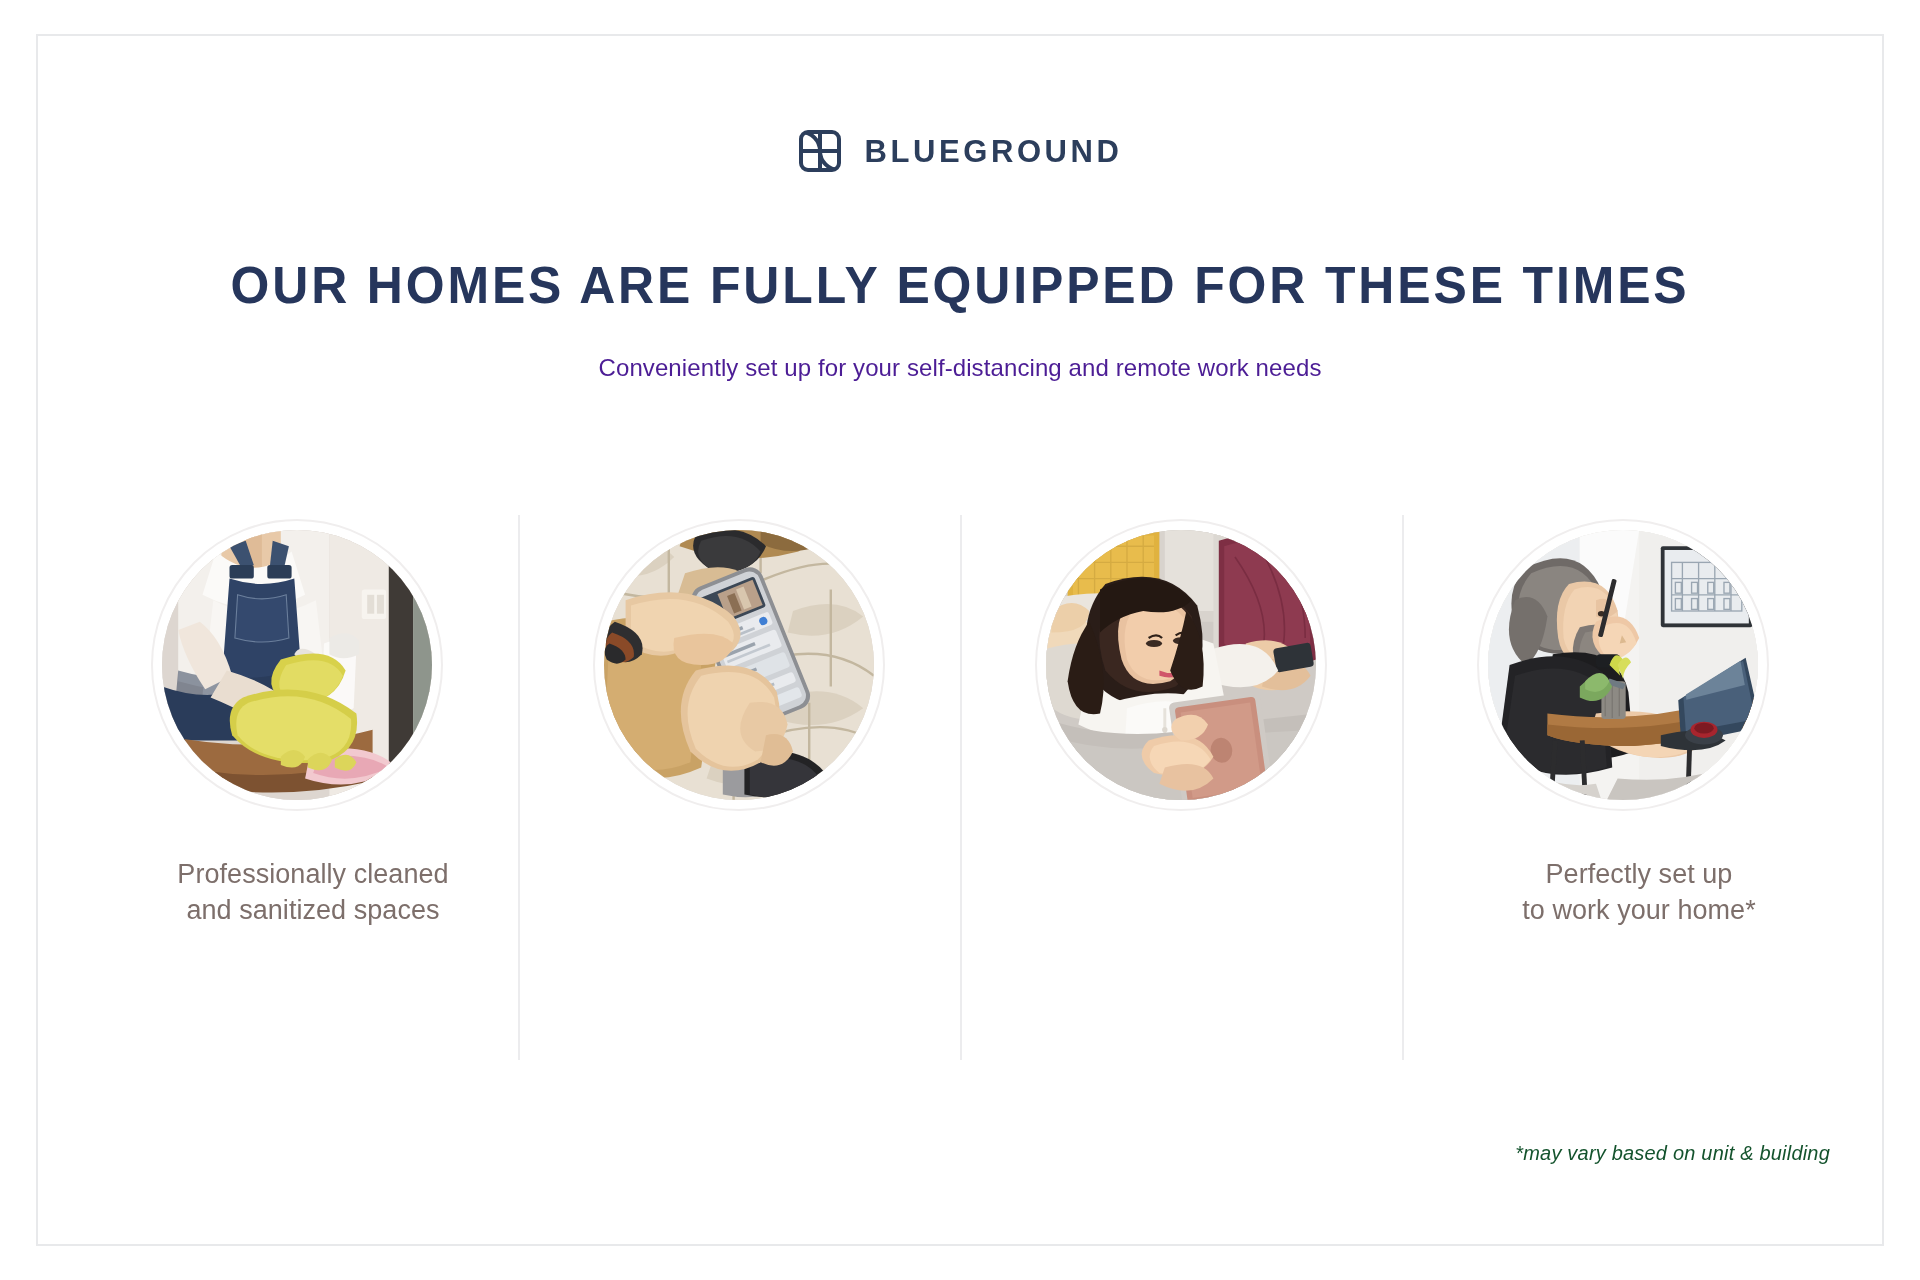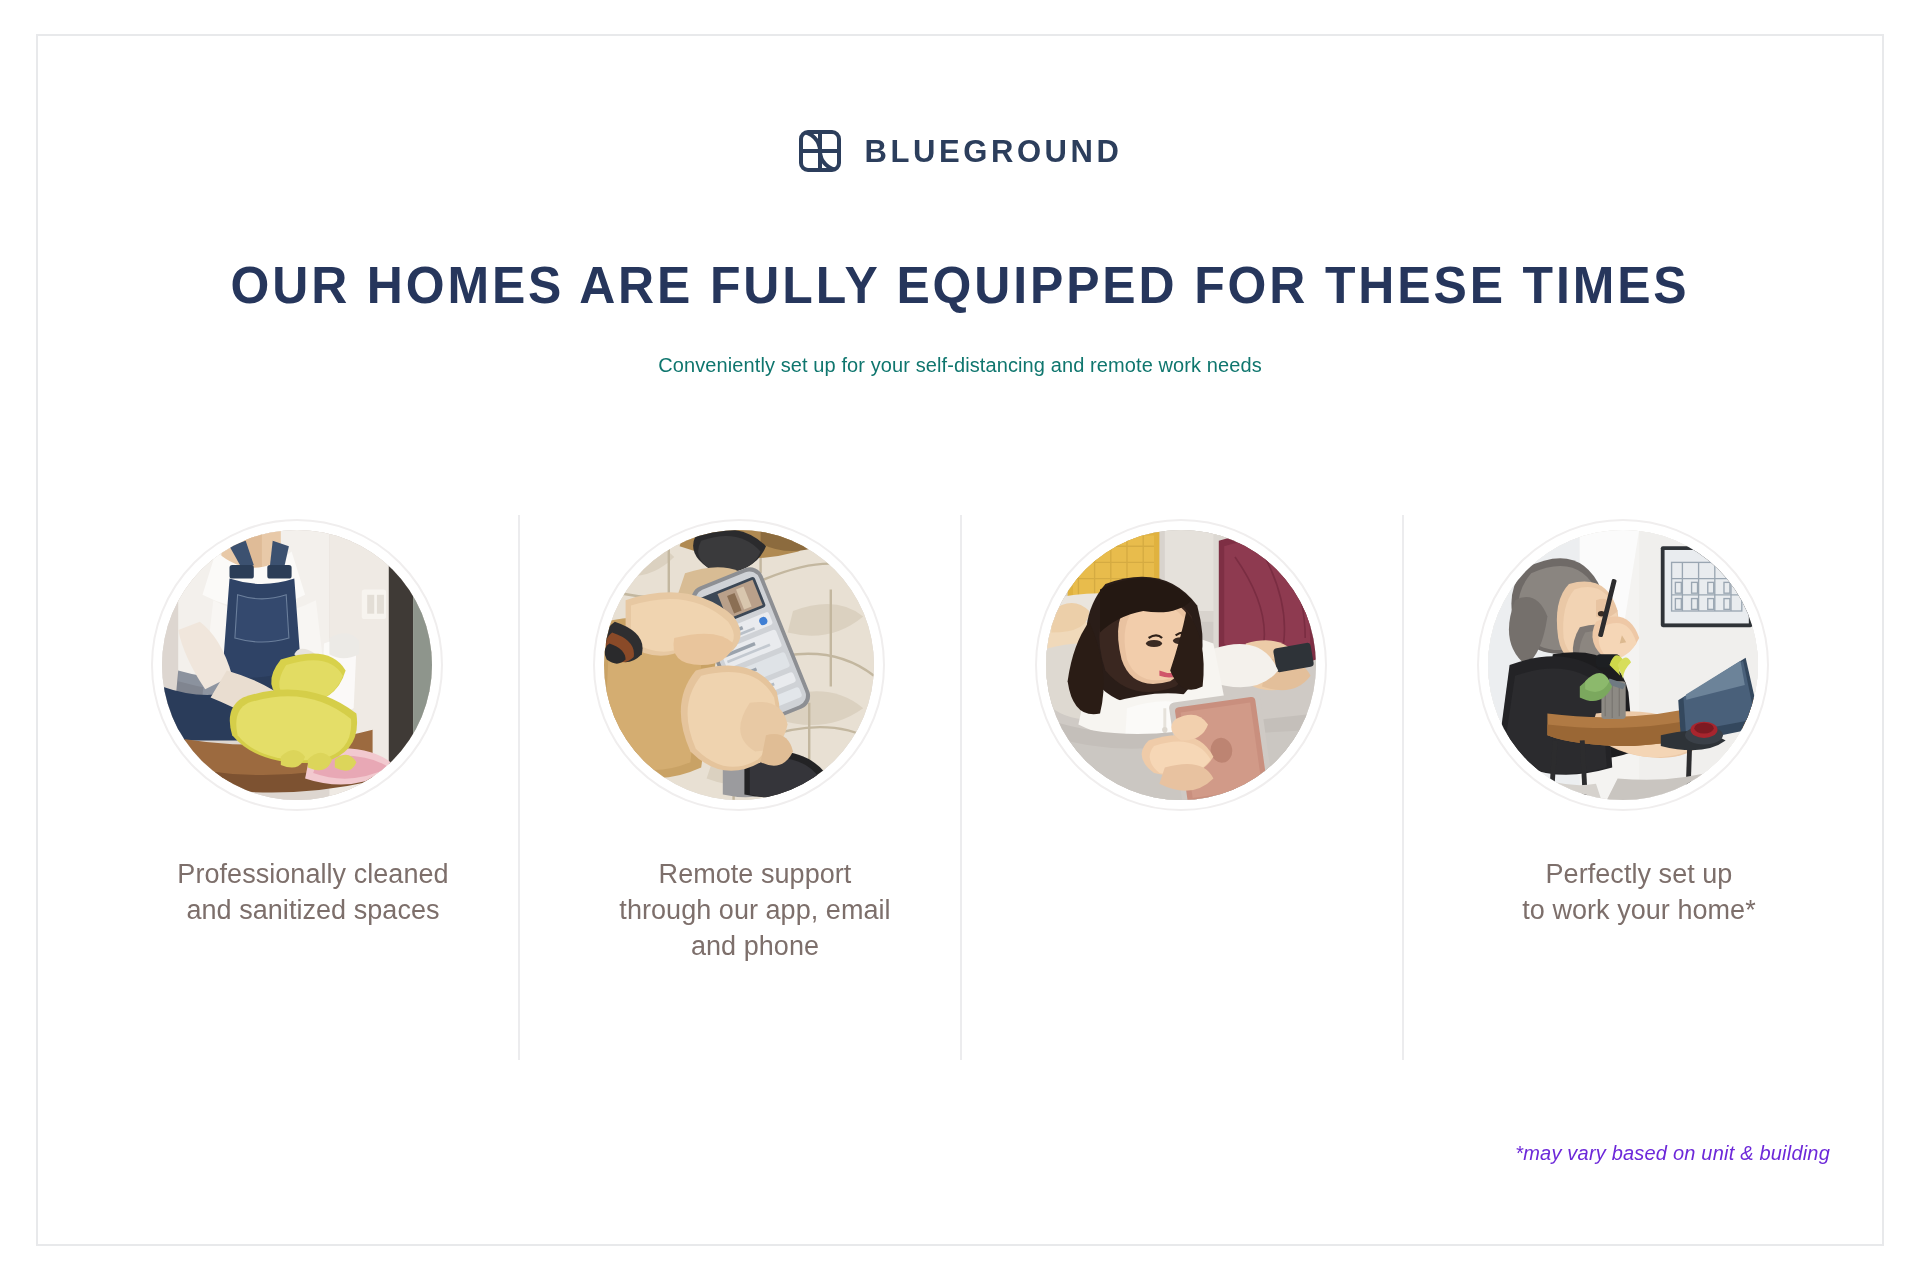--- a/index.html
+++ b/index.html
@@ -64,23 +64,23 @@
     white-space: nowrap;
     transform: scaleX(0.96);
   }
 
   
   .subtitle {
     position: absolute;
     left: 0; right: 0;
     top: 352px;
     text-align: center;
-    font-size: 20px;
+    font-size: 24px;
     font-weight: 400;
-    color: #0f766e;
+    color: #4c1d95;
     line-height: 1.3;
     letter-spacing: 0.1px;
     white-space: nowrap;
   }
 
   
   .columns {
     position: absolute;
     left: 76px;
     top: 515px;
@@ -135,21 +135,21 @@
     margin-left: 32px;
   }
 
   
   .footnote {
     position: absolute;
     right: 90px;
     top: 1142px;
     font-size: 20px;
     font-style: italic;
-    color: #6d28d9;
+    color: #14532d;
     letter-spacing: 0.2px;
     white-space: nowrap;
   }
 </style>
 </head>
 <body>
 
 <div id="page">
 
   <div class="frame"></div>
@@ -282,23 +282,20 @@
             <path d="M4 34 q-6 4 -2 12 q6 6 12 0 q2 -8 -10 -12 Z" fill="#2e2e30"></path>
             <path d="M3 38 q-4 3 -1 9 q5 4 9 0 q1 -6 -8 -9 Z" fill="#8a4a28"></path>
             <path d="M2 42 q-3 2 -1 6 q4 3 7 0 q0 -4 -6 -6 Z" fill="#2a2a2c"></path>
             <path d="M34 52 q22 -6 30 8 q4 16 -6 26 q-14 8 -26 -4 q-8 -18 2 -30 Z" fill="#e5c49c"></path>
             <path d="M36 54 q20 -5 27 8 q3 14 -6 23 q-12 7 -23 -4 q-7 -16 2 -27 Z" fill="#efd3af"></path>
             <path d="M54 64 q12 -2 14 8 q-2 10 -12 10 q-10 -6 -2 -18 Z" fill="#e8c9a4"></path>
             <path d="M60 76 q8 -2 10 6 q-4 8 -12 4 Z" fill="#e0bd95"></path>
           </svg>
         </div>
       </div>
-      <div class="caption">Remote support
-through our app, email
-and phone</div>
     </div>
 
     <div class="col">
       <div class="photo-wrap">
         <div class="photo">
           <svg viewBox="0 0 100 100" preserveAspectRatio="xMidYMid slice" xmlns="http://www.w3.org/2000/svg">
             <rect width="100" height="100" fill="#cfcac5"></rect>
             <rect x="0" y="0" width="100" height="34" fill="#d8d3cd"></rect>
             <path d="M8 0 h34 v26 q-18 6 -34 0 Z" fill="#e0b23f"></path>
             <path d="M10 2 h30 v22 q-16 5 -30 0 Z" fill="#e8bc4c"></path>

